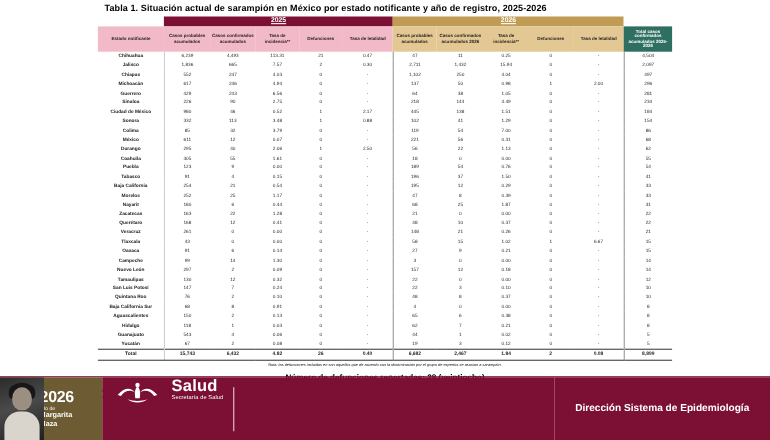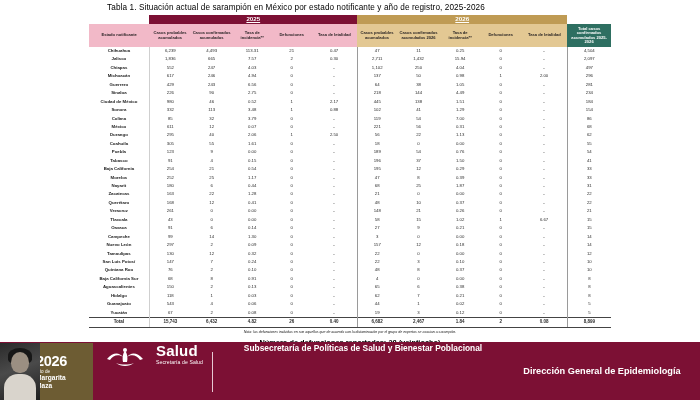--- a/index.html
+++ b/index.html
@@ -7,21 +7,21 @@
     width:700px;height:400px;overflow:hidden;
     background:#ffffff;
     font-family:"Liberation Sans","DejaVu Sans",sans-serif;
     color:#000;
   }
   .page{position:relative;width:700px;height:400px;}
 
   
   .title-bar{
     width:592px;text-align:center;
-    font-size:8.2px;font-weight:normal;
+    font-size:8.2px;font-weight:bold;
     padding:3px 0 3px 0;
     letter-spacing:.1px;
   }
 
   
   .tbl-wrap{padding:0 89px 0 89px;box-sizing:border-box;width:700px;}
   table.main{
     border-collapse:collapse;
     width:522px;
     table-layout:fixed;
@@ -694,19 +694,18 @@
           <path d="M24 8 C26 10, 27 14, 26 19 L22 19 C21 14, 22 10, 24 8 Z" fill="#ffffff"></path>
           <path d="M15 20 C20 22, 28 22, 33 20 C28 24, 20 24, 15 20 Z" fill="#ffffff"></path>
           <circle cx="24" cy="7" r="2" fill="#ffffff"></circle>
         </svg>
       </div>
       <div class="f-salud">
         <div class="s1">Salud</div>
         <div class="s2">Secretaría de Salud</div>
       </div>
       <div class="f-div"></div>
-      <div class="f-sub">Subsecretaría de Políticas de Salud y Bienestar Poblacional</div>
     </div>
 
-    <div class="f-right">Dirección General de Epidemiología</div>
+    <div class="f-right">Dirección Sistema de Epidemiología</div>
   </div>
 
 </div>
 
 </body></html>

